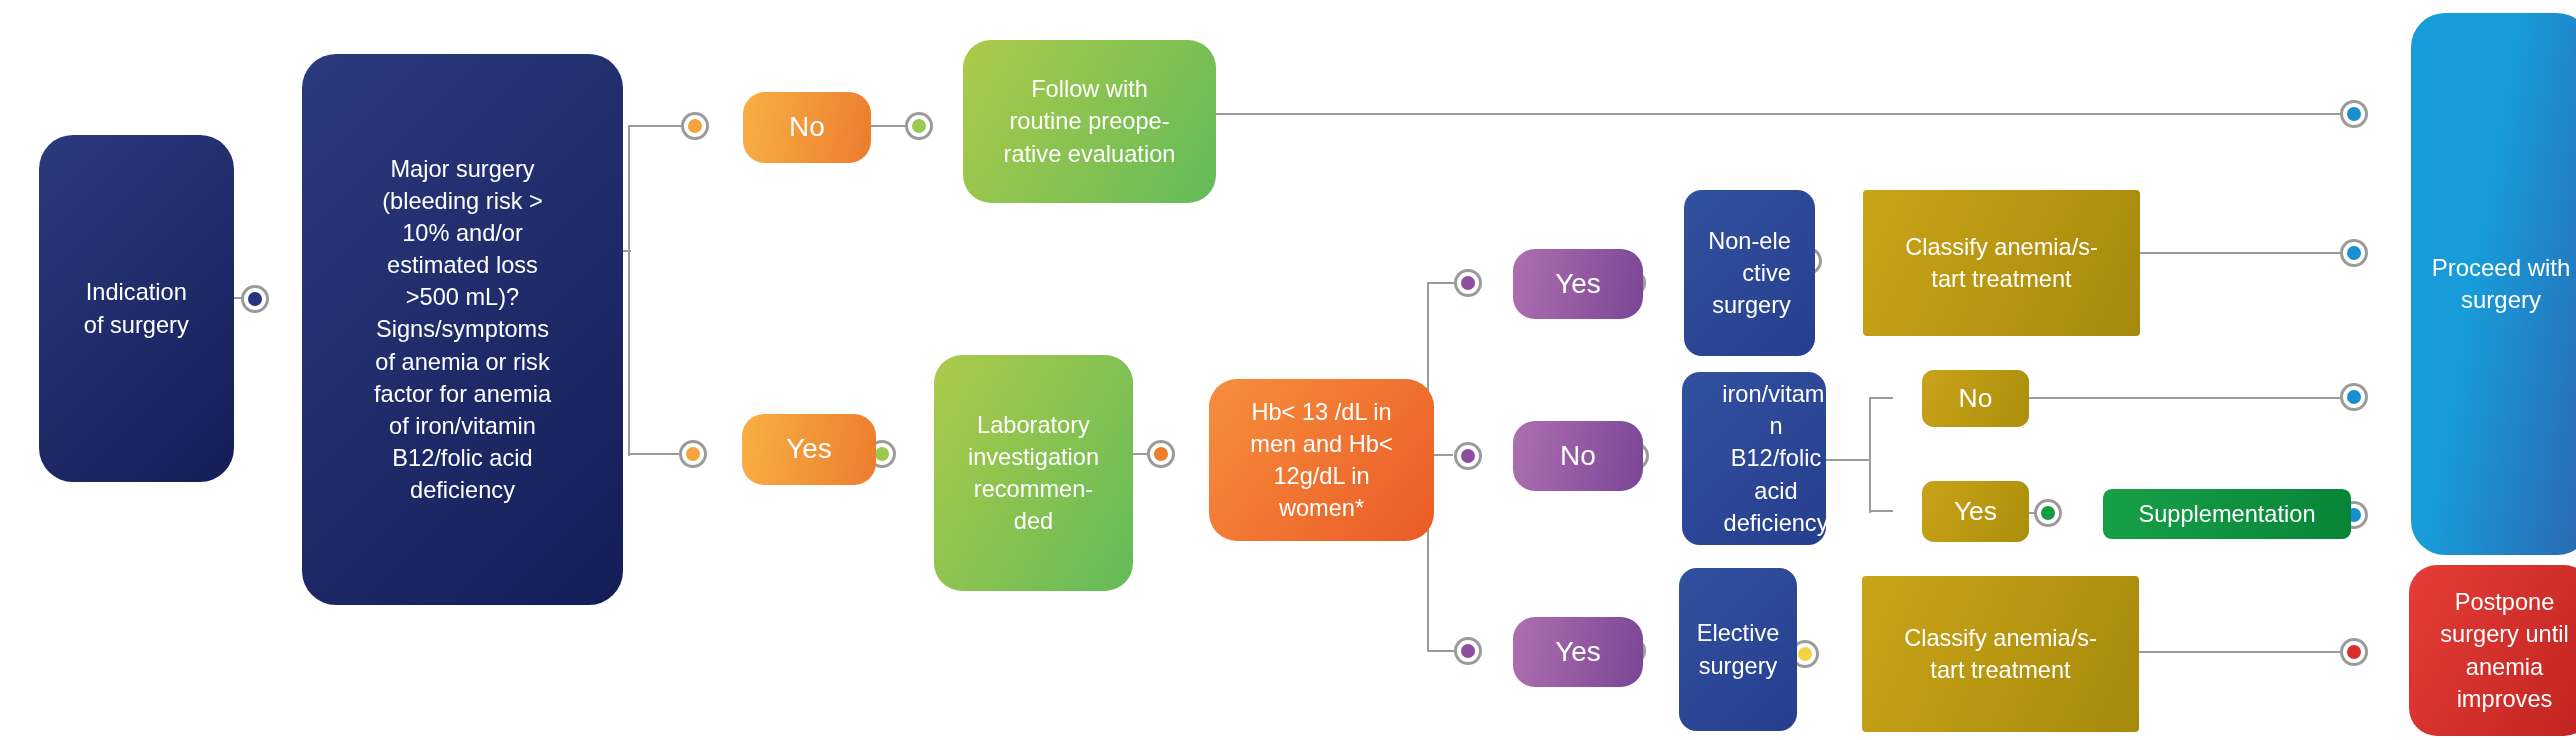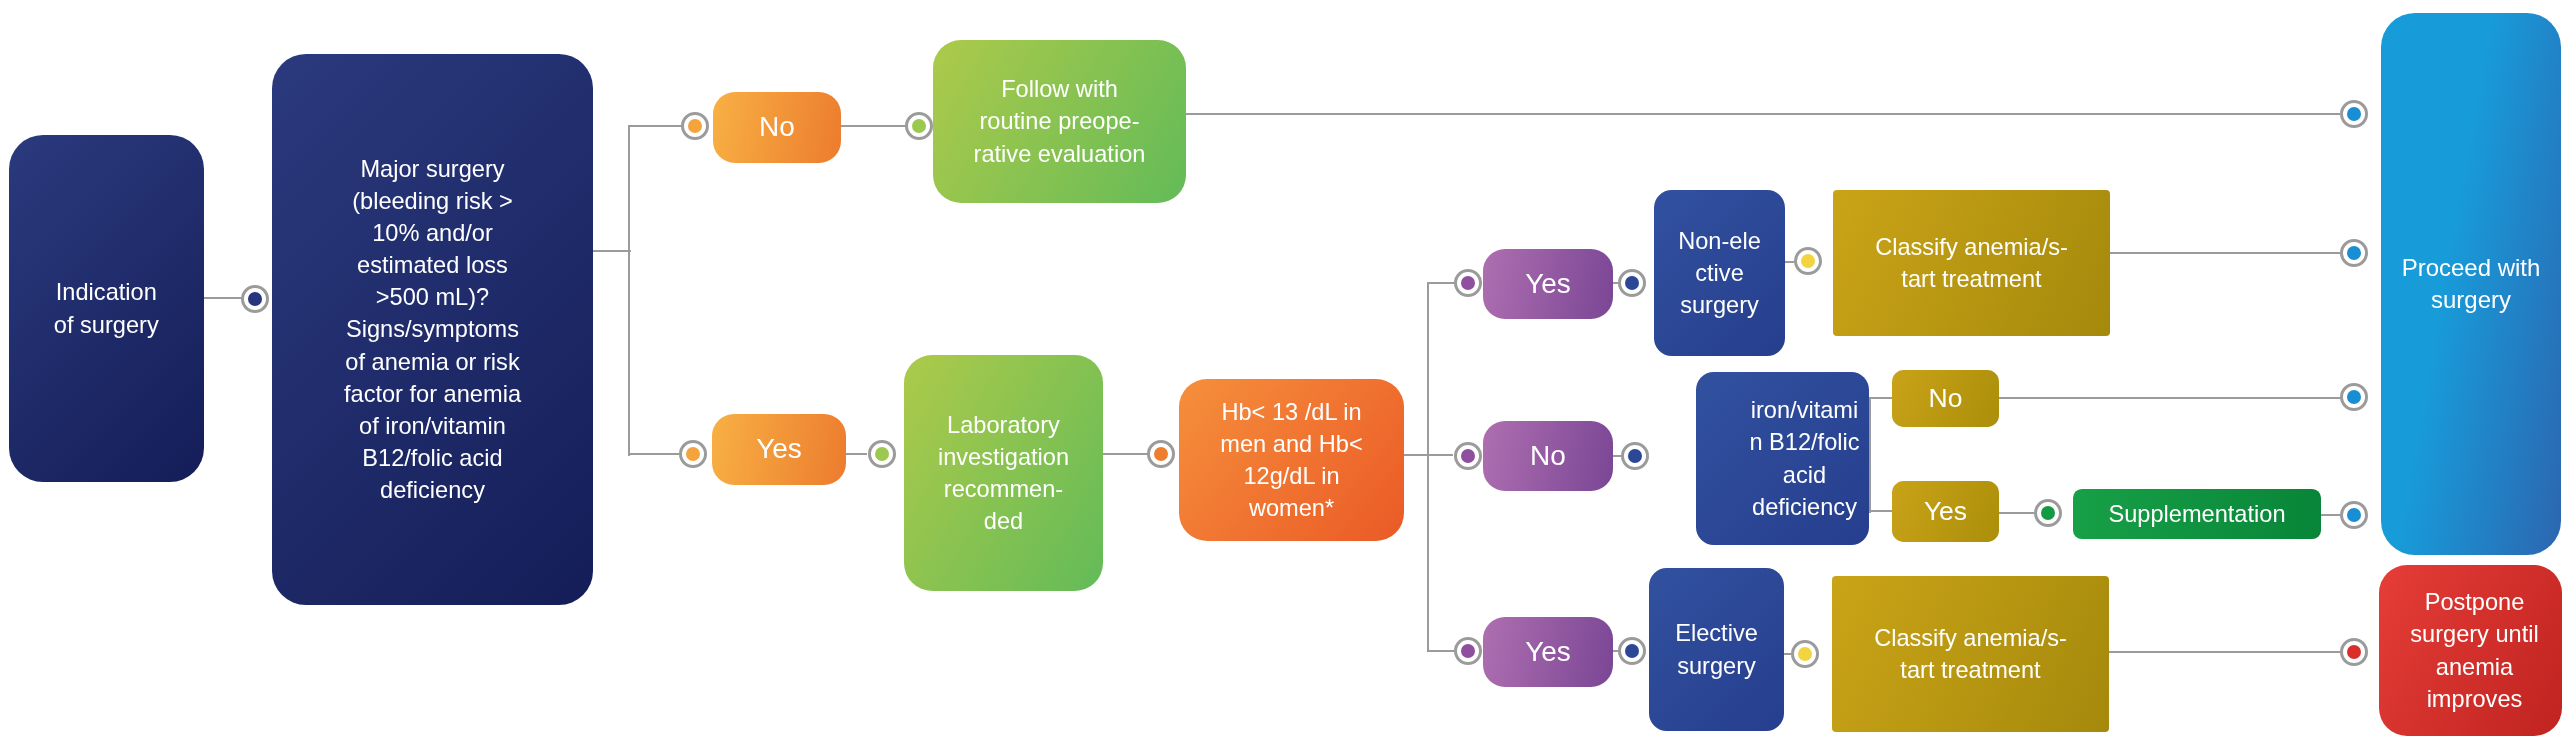--- a/index.html
+++ b/index.html
@@ -2,21 +2,21 @@
 <html style="font-size:11.8px"><head>
 <meta charset="utf-8">
 <style>
   html,body{margin:0;padding:0;background:#ffffff;}
   #canvas{
     position:relative;width:2576px;height:740px;background:#ffffff;overflow:hidden;
     font-family:"Liberation Sans", sans-serif;
   }
   .node{
     position:absolute;display:flex;align-items:center;justify-content:center;
-    color:#fff;text-align:center;box-sizing:border-box;
+    color:#fff;text-align:center;box-sizing:border-box;margin-left:30px;
   }
   .node span{white-space:pre-line;display:block;line-height:1.36;}
   .navy   {background:linear-gradient(135deg,#2b3a7e 0%,#141d57 100%);border-radius:34px;}
   .orangeb{background:linear-gradient(100deg,#f8b044 0%,#ec7c2e 100%);border-radius:22px;}
   .green  {background:linear-gradient(120deg,#adca4a 0%,#63bb58 100%);border-radius:28px;}
   .hot    {background:linear-gradient(130deg,#f68f3c 0%,#ea5a26 100%);border-radius:28px;text-align:center;}
   .purpleb{background:linear-gradient(100deg,#ae6fb0 0%,#7a4695 100%);border-radius:22px;}
   .royal  {background:linear-gradient(135deg,#31519f 0%,#263e8e 100%);border-radius:17.7px;}
   .gold   {background:linear-gradient(115deg,#caa417 0%,#a5890c 100%);border-radius:4px;}
   .goldsm {background:linear-gradient(115deg,#c9a318 0%,#ab8e0a 100%);border-radius:11.8px;}
@@ -172,36 +172,36 @@
     <span>Hb&lt; 13 /dL in
 men and Hb&lt;
 12g/dL in
 women*</span>
     </div>
 
   <div class="node purpleb fs-btn" style="left:1483px;top:249px;width:130px;height:70px;">
     <span>Yes</span>
     </div>
 
-  <div class="node royal fs-node" style="left:1654px;top:190px;width:131px;height:166px;">
+  <div class="node royal fs-node" style="left:1654px;top:190px;width:131px;height:166px;text-align:right;">
     <span>Non-ele
 ctive
 surgery</span>
     </div>
 
   <div class="node gold fs-node" style="left:1833px;top:190px;width:277px;height:146px;">
     <span>Classify anemia/s-
 tart treatment</span>
     </div>
 
   <div class="node purpleb fs-btn" style="left:1483px;top:421px;width:130px;height:70px;">
     <span>No</span>
     </div>
 
-  <div class="node royal fs-node" style="left:1696px;top:372px;width:173px;height:173px;padding-left:44px;">
+  <div class="node royal fs-node" style="left:1652px;top:372px;width:144px;height:173px;padding-left:44px;">
     <span>iron/vitami
 n B12/folic
 acid
 deficiency</span>
     </div>
 
   <div class="node goldsm fs-sm" style="left:1892px;top:370px;width:107px;height:57px;">
     <span>No</span>
     </div>
 
@@ -210,21 +210,21 @@
     </div>
 
   <div class="node dgreen fs-node" style="left:2073px;top:489px;width:248px;height:50px;">
     <span>Supplementation</span>
     </div>
 
   <div class="node purpleb fs-btn" style="left:1483px;top:617px;width:130px;height:70px;">
     <span>Yes</span>
     </div>
 
-  <div class="node royal fs-node" style="left:1649px;top:568px;width:135px;height:163px;">
+  <div class="node royal fs-node" style="left:1649px;top:568px;width:118px;height:163px;">
     <span>Elective
 surgery</span>
     </div>
 
   <div class="node gold fs-node" style="left:1832px;top:576px;width:277px;height:156px;">
     <span>Classify anemia/s-
 tart treatment</span>
     </div>
 
   <div class="node sky fs-node" style="left:2381px;top:13.2px;width:180px;height:542px;font-size:24px;">

